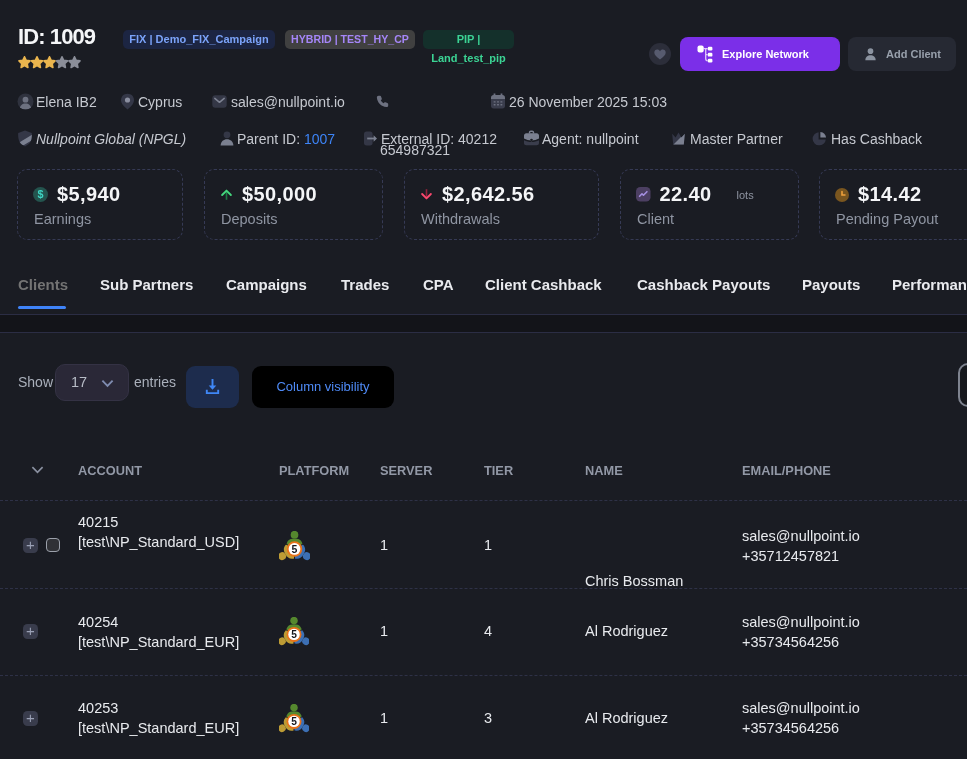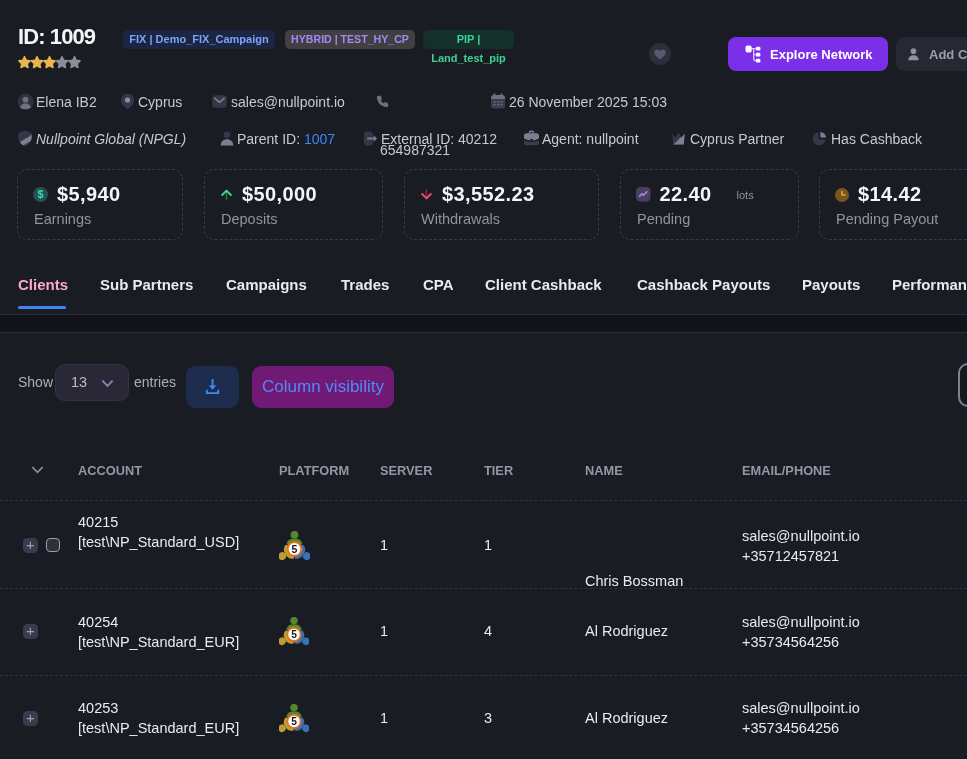--- a/index.html
+++ b/index.html
@@ -11,44 +11,44 @@
 #tablecard { position:absolute; left:0; top:332px; width:967px; height:427px;
   background:#1a1c23; border-top:1px solid #2b2d44; }
 #idtitle { left:18px; top:24px; font-size:22px; font-weight:700; color:#f5f6f8; letter-spacing:-0.9px;}
 .badge { position:absolute; top:30px; height:19px; line-height:19px; border-radius:5px;
   font-size:11px; font-weight:700; text-align:center; }
 #b1 { left:123px; width:152px; background:#1c2542; color:#7ba3f9; }
 #b2 { left:285px; width:130px; font-size:10.6px; background:#404040; color:#a586f7; }
 #b3 { left:423px; width:91px; background:#14302b; color:#3bd394; }
 #heart { left:649px; top:43px; width:22px; height:22px; border-radius:50%; background:#2c2e3a; }
 .btn { position:absolute; top:37px; height:34px; border-radius:8px; display:flex;
-  align-items:center; justify-content:center; font-size:13px; font-weight:700; gap:8px;margin-left:48px; }
+  align-items:center; justify-content:center; font-size:11px; font-weight:700; gap:8px; }
 #explore { left:680px; width:160px; background:#7b2fe8; color:#fff; padding-left:42px; justify-content:flex-start; }
 #addclient { left:848px; width:108px; background:#262933; color:#98a0ac; }
 .inforow { position:absolute; height:16px; font-size:14px; color:#c6c9d0; }
 .inforow .ico { position:absolute; color:#6b7280; }
 .inforow span.t { position:absolute; white-space:nowrap; }
 a.lnk { color:#3d84f7; text-decoration:none; }
 .scard { position:absolute; top:169px; height:71px; border:1px dashed #363a55; border-radius:10px; }
 .scard .irow { position:absolute; left:15px; top:13px; display:flex; align-items:center; gap:9px; height:23px; }
 .scard .val { font-size:20px; font-weight:700; color:#f4f5f7; letter-spacing:0.4px; }
 .scard .lbl { position:absolute; left:16px; top:41px; font-size:14.5px; color:#8f95a2; white-space:nowrap;}
 .scard .lots { font-size:11px; color:#8f95a2; font-weight:400; margin-left:-5px;padding-left:21px;}
 .tab { position:absolute; top:276px; font-size:15px; font-weight:700; color:#e9eaee; white-space:nowrap; }
-.tab.active { color:#f9a8d4;text-align:center; }
+.tab.active { color:#737373;text-align:center; }
 #tabline { position:absolute; left:18px; top:306px; width:48px; height:3px; background:#3f83f8; border-radius:2px; }
 
 #showlbl { left:18px; top:374px; font-size:14px; color:#aab0bb; }
 #entrieslbl { left:134px; top:374px; font-size:14px; color:#aab0bb; }
 #select10 { left:55px; top:364px; width:74px; height:37px; background:#2a2837;
   border:1px solid #343244; border-radius:10px; }
 #select10 .v { position:absolute; left:15px; top:9px; font-size:14.5px; color:#b7bcc6; }
 #dlbtn { left:186px; top:366px; width:53px; height:42px; background:#1d2c4d; border-radius:9px; }
-#colvis { left:252px; top:366px; width:142px; height:42px; background:#701a75; border-radius:9px;
-  color:#4f8bf7; font-size:17px; font-weight:400; text-align:center; line-height:42px; }
+#colvis { left:252px; top:366px; width:142px; height:42px; background:#000000; border-radius:9px;
+  color:#4f8bf7; font-size:13px; font-weight:400; text-align:center; line-height:42px; }
 #search { left:958px; top:363px; width:60px; height:44px; border:2px solid #7e838f;
   border-radius:10px; background:#16181d; }
 .th { position:absolute; top:463px; font-size:12.8px; font-weight:700; color:#9298a6; letter-spacing:0px; }
 .dash { position:absolute; left:0; width:967px; border-top:1px dashed #2e3147; }
 .cell { position:absolute; font-size:14.5px; line-height:19.5px; color:#e8eaee; white-space:nowrap; }
 .plus { position:absolute; left:23px; width:15px; height:15px; background:#393c4c; border-radius:4.5px;
   color:#9aa0b5; text-align:center; line-height:14.5px; font-size:15px; font-weight:400; }
 .chk { position:absolute; left:46px; width:14px; height:14px; border:1.5px solid #9ba0aa; border-radius:4px; background:#303136; }
 </style>
 </head>
@@ -162,21 +162,21 @@
     <span class="t" style="left:542px;">Agent: nullpoint</span>
     <svg class="ico" style="left:671px;top:0px;" width="15" height="15" viewBox="0 0 15 15">
         <clipPath id="crc">
           <path d="M1.2 2.8 L4.6 6.4 L7.5 1.6 L10.4 6.4 L13.8 2.8 L12.8 13.4 H2.2 Z"></path>
         </clipPath>
         <path d="M1.2 2.8 L4.6 6.4 L7.5 1.6 L10.4 6.4 L13.8 2.8 L12.8 13.4 H2.2 Z" fill="#343747"></path>
         <g clip-path="url(#crc)">
           <path d="M14.5 1.5 V14 H2 Z" fill="#7b8090"></path>
         </g>
       </svg>
-    <span class="t" style="left:690px;">Cyprus Partner</span>
+    <span class="t" style="left:690px;">Master Partner</span>
     <svg class="ico" style="left:812px;top:0px;" width="15" height="15" viewBox="0 0 15 15">
         <path d="M6.6 1.2 A6.6 6.6 0 1 0 13.8 8.4 L6.6 8.4 Z" fill="#343747"></path>
         <path d="M8.4 0.9 A6.6 6.6 0 0 1 14.1 6.6 L8.4 6.6 Z" fill="#7b8090"></path>
       </svg>
     <span class="t" style="left:831px;">Has Cashback</span>
   </div>
 
   <div class="scard" style="left:17px; width:166px;">
     <div class="irow">
         <svg width="15" height="15" viewBox="0 0 16 16">
@@ -196,34 +196,34 @@
         <span class="val">$50,000</span>
       </div>
     <div class="lbl">Deposits</div>
   </div>
   <div class="scard" style="left:404px; width:195px;">
     <div class="irow">
         <svg width="13" height="13" viewBox="0 0 16 16" fill="none">
           <path d="M8 1.5 V11.5" stroke="#93233c" stroke-width="2"></path>
           <path d="M2.6 7.4 L8 12.8 L13.4 7.4" stroke="#f9486e" stroke-width="2.3" stroke-linecap="round" stroke-linejoin="round"></path>
         </svg>
-        <span class="val">$3,552.23</span>
+        <span class="val">$2,642.56</span>
       </div>
     <div class="lbl">Withdrawals</div>
   </div>
   <div class="scard" style="left:620px; width:179px;">
     <div class="irow">
         <svg width="14.5" height="14.5" viewBox="0 0 15 15">
           <rect width="15" height="15" rx="4.5" fill="#4c3f62"></rect>
           <path d="M3.7 9.6 L6.2 7 L7.7 8.5 L11.3 4.9" fill="none" stroke="#a58fe0" stroke-width="1.7" stroke-linecap="round" stroke-linejoin="round"></path>
         </svg>
         <span class="val">22.40</span>
         <span class="lots">lots</span>
       </div>
-    <div class="lbl">Pending</div>
+    <div class="lbl">Client</div>
   </div>
   <div class="scard" style="left:819px; width:195px;">
     <div class="irow">
         <svg width="14" height="14" viewBox="0 0 16 16">
           <circle cx="8" cy="8" r="8" fill="#7a561f"></circle>
           <path d="M8 4 V8 H11.4" fill="none" stroke="#f0a13c" stroke-width="1.8" stroke-linecap="round"></path>
         </svg>
         <span class="val">$14.42</span>
       </div>
     <div class="lbl">Pending Payout</div>
@@ -237,21 +237,21 @@
   <div class="tab" style="left:485px;">Client Cashback</div>
   <div class="tab" style="left:637px;">Cashback Payouts</div>
   <div class="tab" style="left:802px;">Payouts</div>
   <div class="tab" style="left:892px;">Performance</div>
   <div id="tabline"></div>
 </div>
 
 <div id="tablecard"></div>
 <div class="abs" id="showlbl">Show</div>
 <div class="abs" id="select10">
-    <span class="v">13</span>
+    <span class="v">17</span>
   <svg style="position:absolute;right:14px;top:14px;" width="13" height="9" viewBox="0 0 14 9" fill="none" stroke="#7f8cb0" stroke-width="2">
       <path d="M1.5 1.5 L7 7 L12.5 1.5"></path>
     </svg>
 </div>
 <div class="abs" id="entrieslbl">entries</div>
 <div class="abs" id="dlbtn">
     <svg style="position:absolute;left:17px;top:11px;" width="19" height="19" viewBox="0 0 20 20" fill="#3f87f6">
       <path d="M9 2 H11 V9 H14 L10 13.5 L6 9 H9 Z"></path>
       <path d="M3 13.5 H5 V16 H15 V13.5 H17 V18 H3 Z"></path>
     </svg>

